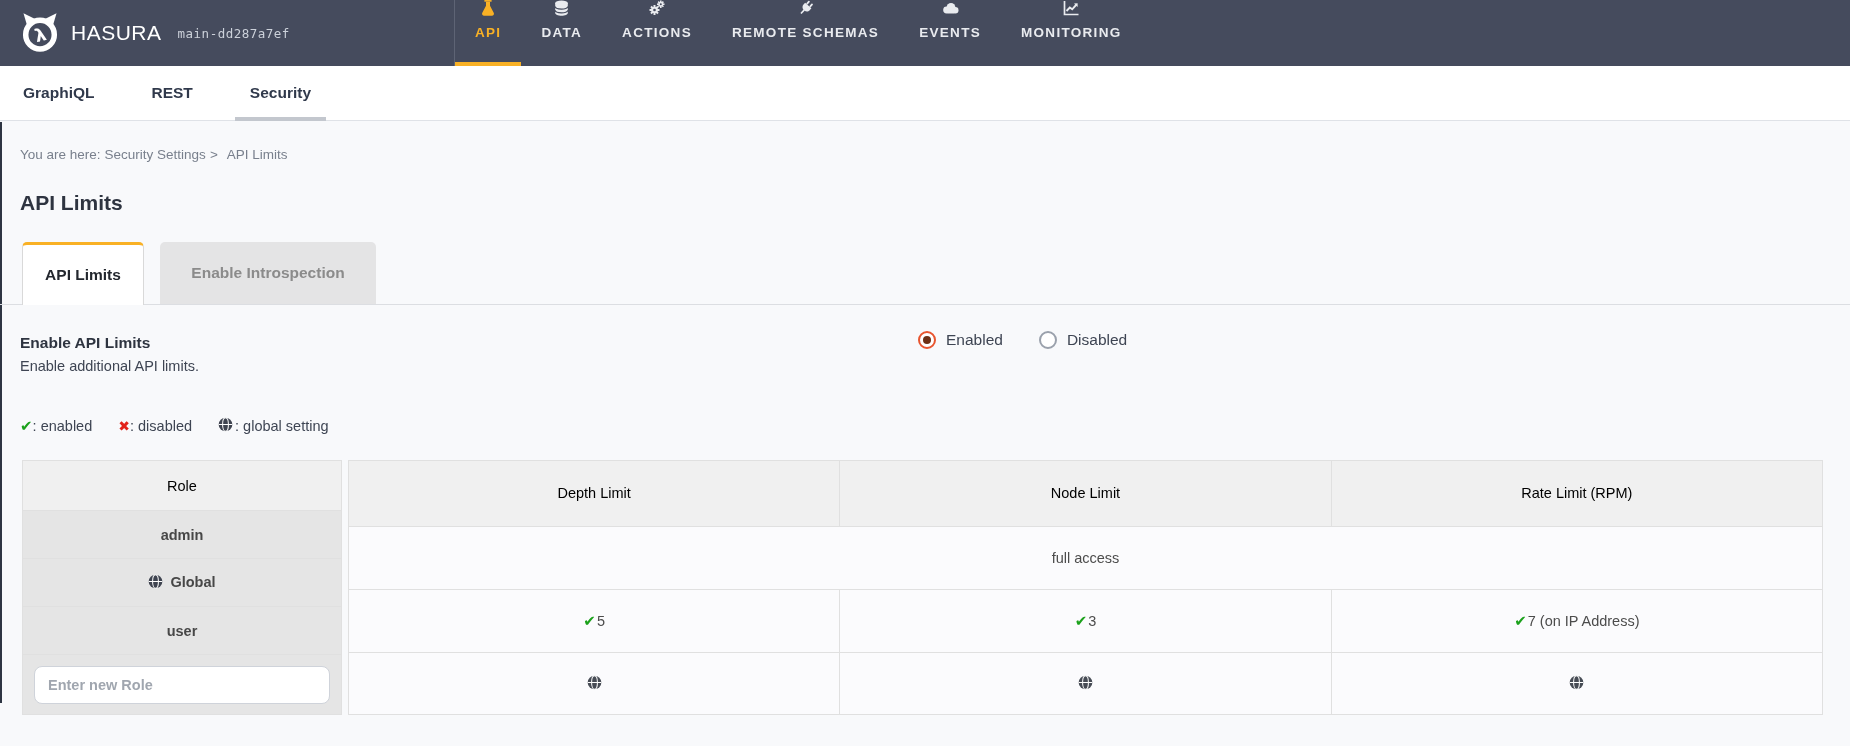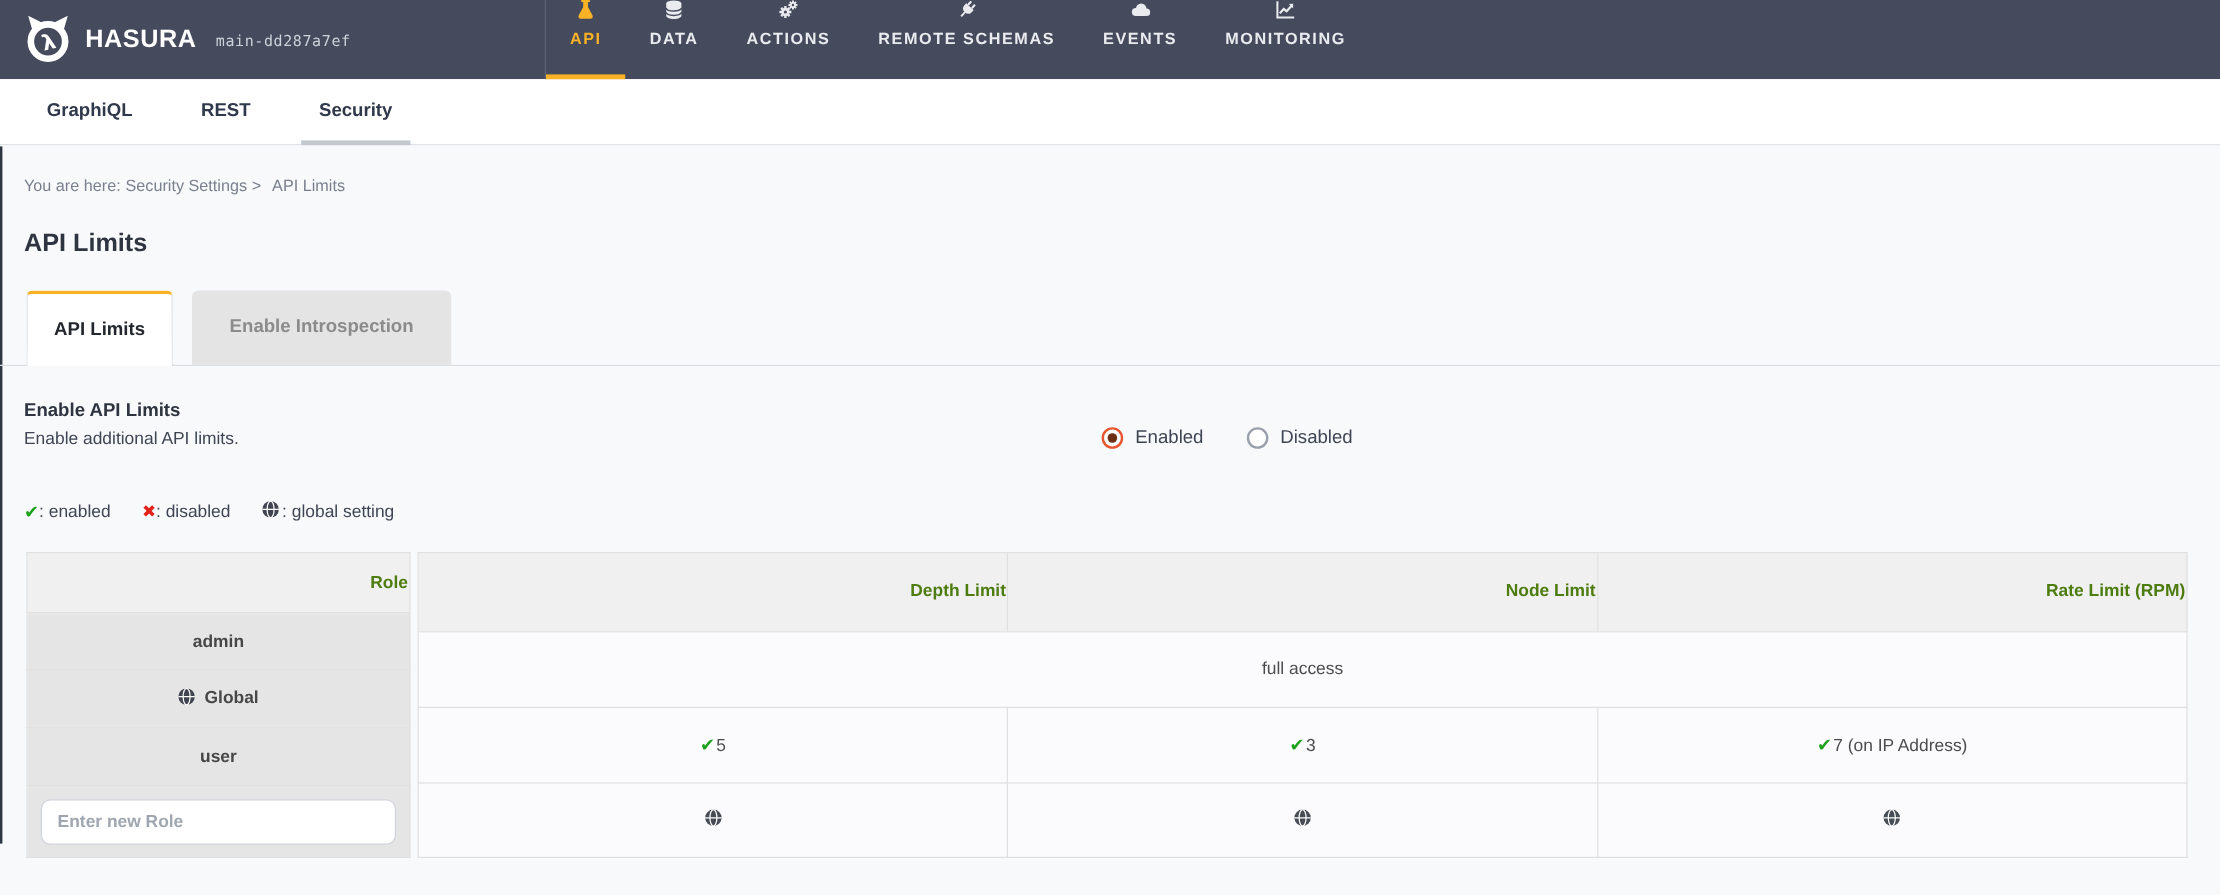--- a/index.html
+++ b/index.html
@@ -6,33 +6,33 @@
   html,body { margin:0; padding:0; }
   body {
     width:1850px; height:746px; position:relative; overflow:hidden;
     background:#f8f9fb; font-family:"Liberation Sans", sans-serif;
   }
 
   
   .navbar { height:66px; background:#454b5d; display:flex; align-items:stretch; }
   .brand { width:454px; display:flex; align-items:center; padding-left:18px; }
   .logo { width:44px; height:42px; display:flex; align-items:center; }
-  .brand-name { color:#ffffff; font-size:21px; font-weight:bold; letter-spacing:.5px; margin-left:9px; }
+  .brand-name { color:#ffffff; font-size:21px; font-weight:normal; letter-spacing:.5px; margin-left:9px; }
   .brand-version { color:#ccd1da; font-family:"DejaVu Sans Mono", monospace; font-size:12.5px; margin-left:16px; letter-spacing:.5px; }
   .nav-sep { width:1px; background:#5e6475; }
   .nav-items { display:flex; align-items:stretch; }
   .nav-item { position:relative; display:flex; align-items:center; gap:9px; padding:0 20px;
     color:#e9ebef; font-size:13.5px; font-weight:bold; letter-spacing:1.3px; cursor:pointer;flex-direction:column; }
   .nav-item.active { color:#f9b125; }
   .nav-item.active::after { content:""; position:absolute; left:0; right:0; bottom:0; height:4px; background:#f9b125; }
   .nav-item svg { display:block; }
 
   
   .subnav { height:55px; background:#ffffff; border-bottom:1px solid #dfe2e7;
-    display:flex; align-items:stretch; padding-left:24px; }
+    display:flex; align-items:stretch; padding-left:8px; }
   .subnav-item { position:relative; display:flex; align-items:center; padding:0 15px; margin-right:27px;
     font-weight:bold; font-size:15.5px; color:#30394b; cursor:pointer; }
   .subnav-item.active::after { content:""; position:absolute; left:0; right:0; bottom:-1px; height:4px; background:#c3c7ce; }
 
   .left-rail { position:absolute; left:0; top:122px; width:2px; height:581px; background:#2e3543; }
 
   
   .breadcrumb { position:absolute; left:20px; top:147px; font-size:13.5px; color:#79808d; }
   .breadcrumb .crumb { margin-left:4px; }
   .breadcrumb .crumb-sep { margin:0 5px 0 4px; }
@@ -43,21 +43,21 @@
     border-bottom:1px solid #dcdee2; display:flex; align-items:flex-end; padding-left:22px; }
   .tab { display:flex; align-items:center; justify-content:center;
     font-weight:bold; font-size:15.5px; border-radius:5px 5px 0 0; cursor:pointer; }
   .tab.active { width:122px; height:63px; margin-bottom:-1px; background:#ffffff;
     border:1px solid #d9d9d9; border-bottom:none; border-top:3px solid #f9b125; color:#23272e; z-index:2; }
   .tab.inactive { width:216px; height:62px; background:#e4e4e5; color:#8b8b8b; margin-left:16px; }
 
   
   .enable-heading { position:absolute; left:20px; top:334px; font-size:15.5px; font-weight:bold; color:#2e3440; }
   .enable-desc { position:absolute; left:20px; top:358px; font-size:14.5px; color:#3e4553; }
-  .radio-group { position:absolute; left:918px; top:356px; display:flex; align-items:flex-start; gap:36px; }
+  .radio-group { position:absolute; left:918px; top:331px; display:flex; align-items:flex-start; gap:36px; }
   .radio-option { display:flex; align-items:center; gap:10px; font-size:15.5px; color:#3e4553; cursor:pointer; }
   .radio-circle { width:18px; height:18px; border-radius:50%; display:flex; align-items:center; justify-content:center; }
   .radio-circle.checked { border:2.5px solid #e8552f; background:#fff; }
   .radio-dot { width:8px; height:8px; border-radius:50%; background:#6e2f15; }
   .radio-circle.unchecked { border:2px solid #9aa1ac; background:#fff; }
 
   
   .legend { position:absolute; left:20px; top:417px; display:flex; align-items:center; gap:26px;
     font-size:14.5px; color:#3e4553; }
   .legend-item { display:flex; align-items:center; }
@@ -65,21 +65,21 @@
   .icon-x { font-family:"DejaVu Sans", sans-serif; color:#e2231a; font-weight:bold; font-size:14px; }
   .icon-globe { display:inline-block; vertical-align:-2px; }
   .legend-item .icon-globe { margin-right:2px; }
 
   
   .table-wrap { position:absolute; left:22px; top:460px; width:1801px; display:flex; gap:6px; }
   table { border-collapse:collapse; }
   .role-table { width:320px; }
   .data-table { width:1475px; table-layout:fixed; flex:1; }
   th, td { border:1px solid #e0e0e0; text-align:center; vertical-align:middle; }
-  th { background:#f0f0f0; color:#4d7c0f; font-weight:bold; font-size:14.5px; height:50px;text-align:right; }
+  th { background:#f0f0f0; color:#000000; font-weight:normal; font-size:14.5px; height:50px; }
   .role-table td { background:#e5e5e5; color:#474747; font-weight:bold; font-size:14.5px; height:48px; }
   .role-table .input-cell { height:60px; padding:0 11px; }
   .data-table td { background:#fbfbfd; color:#4c4c4c; font-size:14.5px; height:48px; }
   .data-table .globe-cell { height:47px; }
   .cell-check { font-family:"DejaVu Sans", sans-serif; color:#1ba11b; font-weight:bold; font-size:15px; margin-right:1px; }
   .role-globe { margin-right:7px; vertical-align:-2px; }
   .new-role-input { width:100%; height:38px; border:1px solid #cfd3da; border-radius:8px;
     padding:0 13px; font-family:"Liberation Sans", sans-serif; font-size:14.5px; font-weight:bold; color:#3f4550; outline:none; }
   .new-role-input::placeholder { color:#a0a6af; font-weight:bold; }
 </style>

